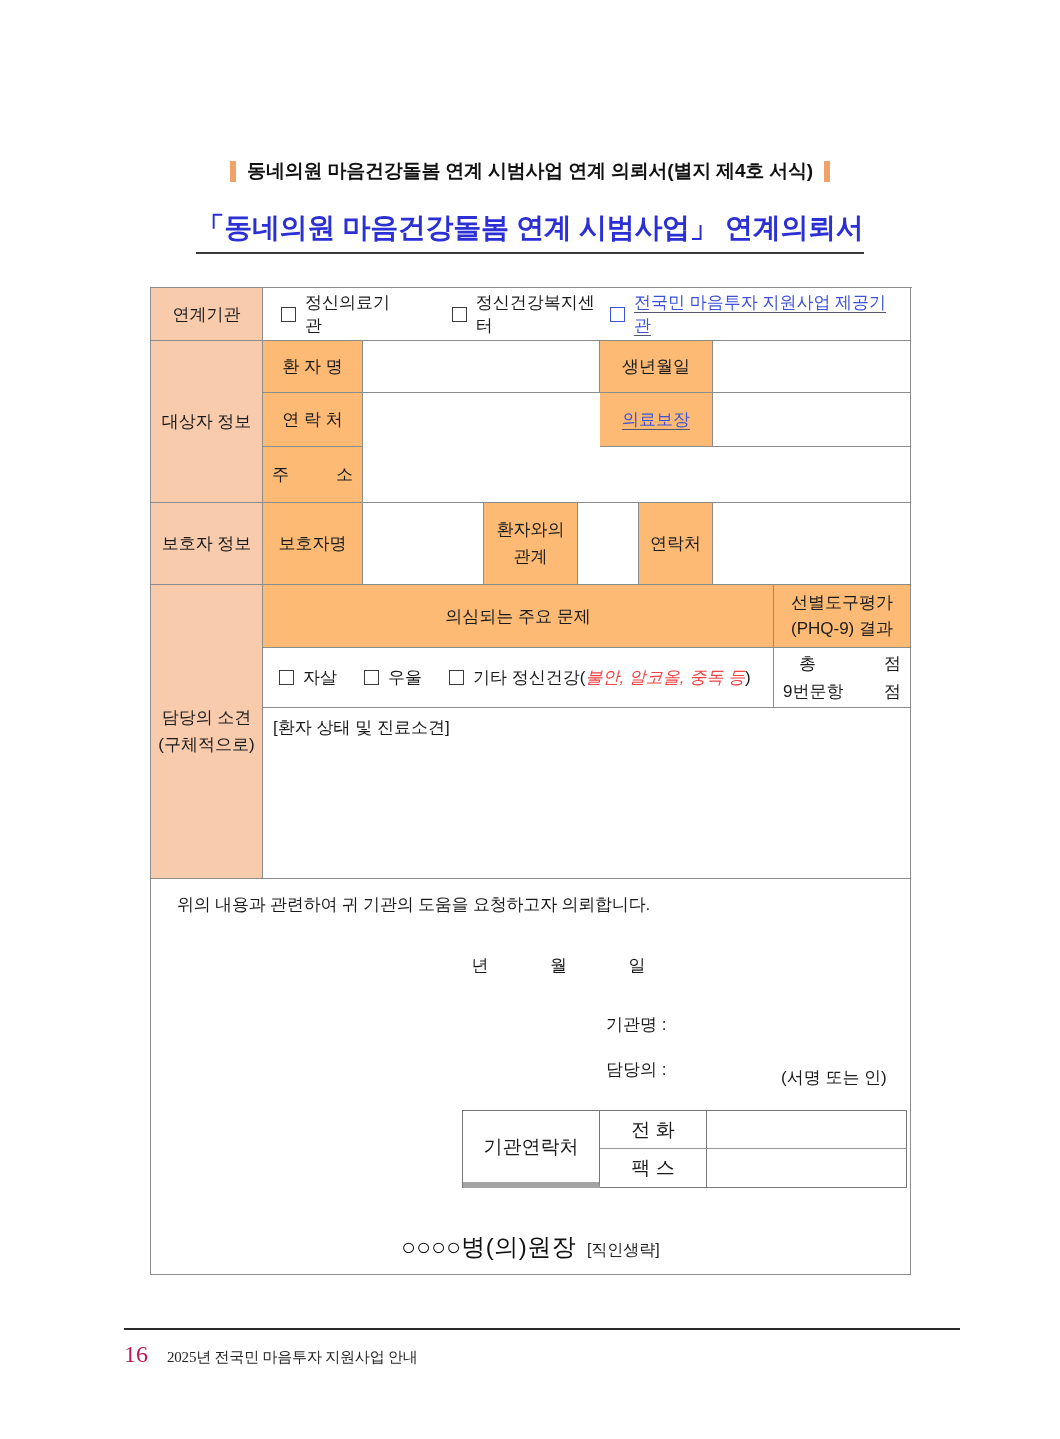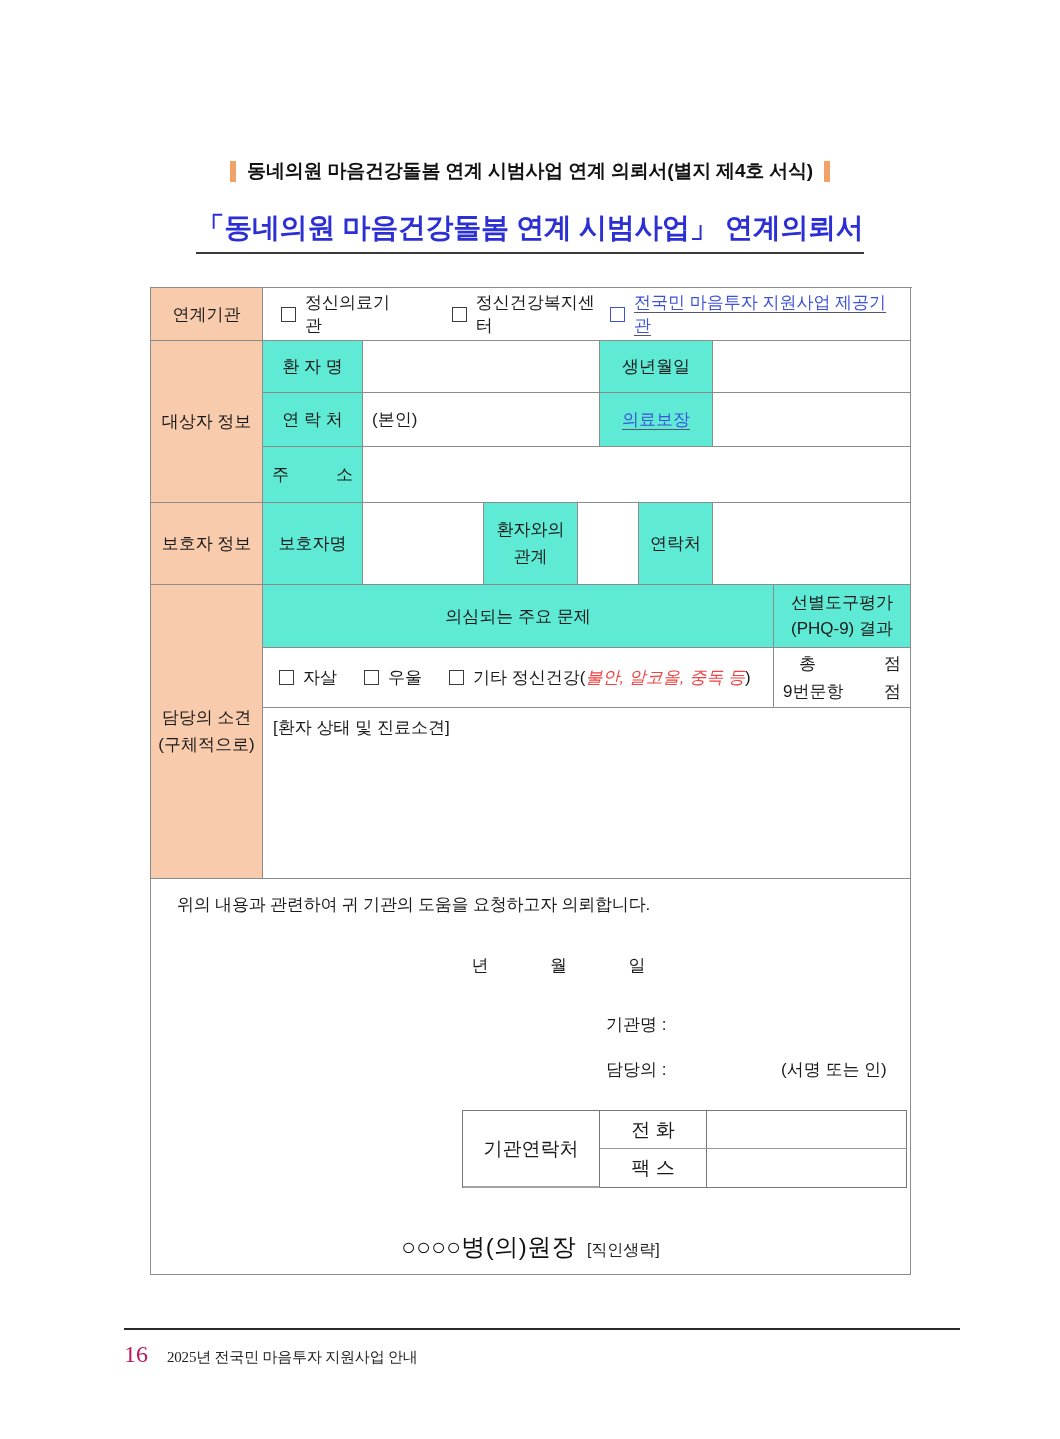--- a/index.html
+++ b/index.html
@@ -15,21 +15,21 @@
   .title-row { position:absolute; top:209px; left:0; width:100%; text-align:center; }
   .title-row .t { display:inline-block; font-size:28px; font-weight:700; color:#2b2fd4; border-bottom:2px solid #3a3a3a; padding-bottom:5px; letter-spacing:-0.3px; }
 
   
   .formgrid { position:absolute; left:150px; top:287px; width:762px; display:grid;
     grid-template-columns:112px 100px 121px 94px 22px 39px 74px 61px 137px;
     grid-template-rows:53px 52px 54px 56px 82px 63px 60px 171px 396px;
     border-top:1px solid #8c8c8c; border-left:1px solid #8c8c8c; }
   .cell { border-right:1px solid #8c8c8c; border-bottom:1px solid #8c8c8c; display:flex; align-items:center; justify-content:center; font-size:17px; color:#1a1a1a; }
   .sec { background:#f8cbad; }
-  .lbl { background:#5eead4; }
+  .lbl { background:#fdba74; }
   .pre { white-space:pre; }
   .left { justify-content:flex-start; padding-left:9px; }
   .col2 { flex-direction:column; line-height:1.55; }
 
   .cb { display:inline-block; width:15px; height:15px; border:1.5px solid #3c3c3c; background:#fff; flex:0 0 auto; }
   .cb.blue { border-color:#3d52d8; }
   .cbitem { display:flex; align-items:center; gap:9px; }
   .linkblue { color:#3d52d8; text-decoration:underline; text-decoration-color:#55566e; text-underline-offset:4px; }
 
   .orgrow { justify-content:flex-start; padding:0 10px 0 18px; }
@@ -44,25 +44,25 @@
   .scoreline .ind { margin-left:16px; }
 
   .notecell { align-items:flex-start; justify-content:flex-start; padding:8px 10px; }
 
   
   .bottomcell { position:relative; display:block; }
   .b-request { position:absolute; top:14px; left:26px; font-size:17px; letter-spacing:-0.2px; }
   .b-date { position:absolute; top:75px; left:0; width:100%; text-align:center; padding-left:56px; font-size:17px; white-space:pre; }
   .b-org { position:absolute; top:134px; left:455px; font-size:17px; }
   .b-doc { position:absolute; top:179px; left:455px; font-size:17px; }
-  .b-sign { position:absolute; top:179px; left:630px; font-size:17px; }
+  .b-sign { position:absolute; top:187px; left:630px; font-size:17px; }
 
   .ctable { position:absolute; left:311px; top:231px; display:grid; grid-template-columns:137px 107px 200px; grid-template-rows:38px 39px; border-top:1px solid #777; border-left:1px solid #777; }
   .ctable .ccell { border-right:1px solid #777; border-bottom:1px solid #999; display:flex; align-items:center; justify-content:center; font-size:19px; background:#fff; }
-  .ctable .cbig { grid-row:1 / 3; border-bottom:2px solid #a3a3a3; }
+  .ctable .cbig { grid-row:1 / 3; border-bottom:6px solid #a3a3a3; }
   .ctable .cbot { border-bottom:1px solid #777; }
 
   .b-sig { position:absolute; top:352px; left:0; width:100%; text-align:center; }
   .b-sig .nm { font-size:24px; color:#111; letter-spacing:0.5px; }
   .b-sig .seal { font-size:16px; color:#222; margin-left:6px; }
 
   
   .pfline { position:absolute; left:124px; top:1328px; width:836px; border-top:2px solid #2a2a2a; }
   .pfoot { position:absolute; left:124px; top:1341px; display:flex; align-items:baseline; gap:19px; font-family:"Liberation Serif","DejaVu Serif",serif; }
   .pfoot .num { font-size:24px; color:#be185d; }
@@ -102,21 +102,20 @@
     </div>
 
     <div class="cell sec" style="grid-column:1;grid-row:2/5;">대상자 정보</div>
 
     <div class="cell lbl pre" style="grid-column:2;grid-row:2;">환 자 명</div>
     <div class="cell" style="grid-column:3/6;grid-row:2;"></div>
     <div class="cell lbl" style="grid-column:6/8;grid-row:2;">생년월일</div>
     <div class="cell" style="grid-column:8/10;grid-row:2;"></div>
 
     <div class="cell lbl pre" style="grid-column:2;grid-row:3;">연 락 처</div>
-    <div class="cell left" style="grid-column:3/6;grid-row:3;">(본인)</div>
     <div class="cell lbl" style="grid-column:6/8;grid-row:3;">
       <span class="linkblue">의료보장</span>
     </div>
     <div class="cell" style="grid-column:8/10;grid-row:3;"></div>
 
     <div class="cell lbl pre" style="grid-column:2;grid-row:4;">주          소</div>
     <div class="cell" style="grid-column:3/10;grid-row:4;"></div>
 
     <div class="cell lbl" style="grid-column:2;grid-row:5;">보호자명</div>
     <div class="cell sec" style="grid-column:1;grid-row:5;">보호자 정보</div>

